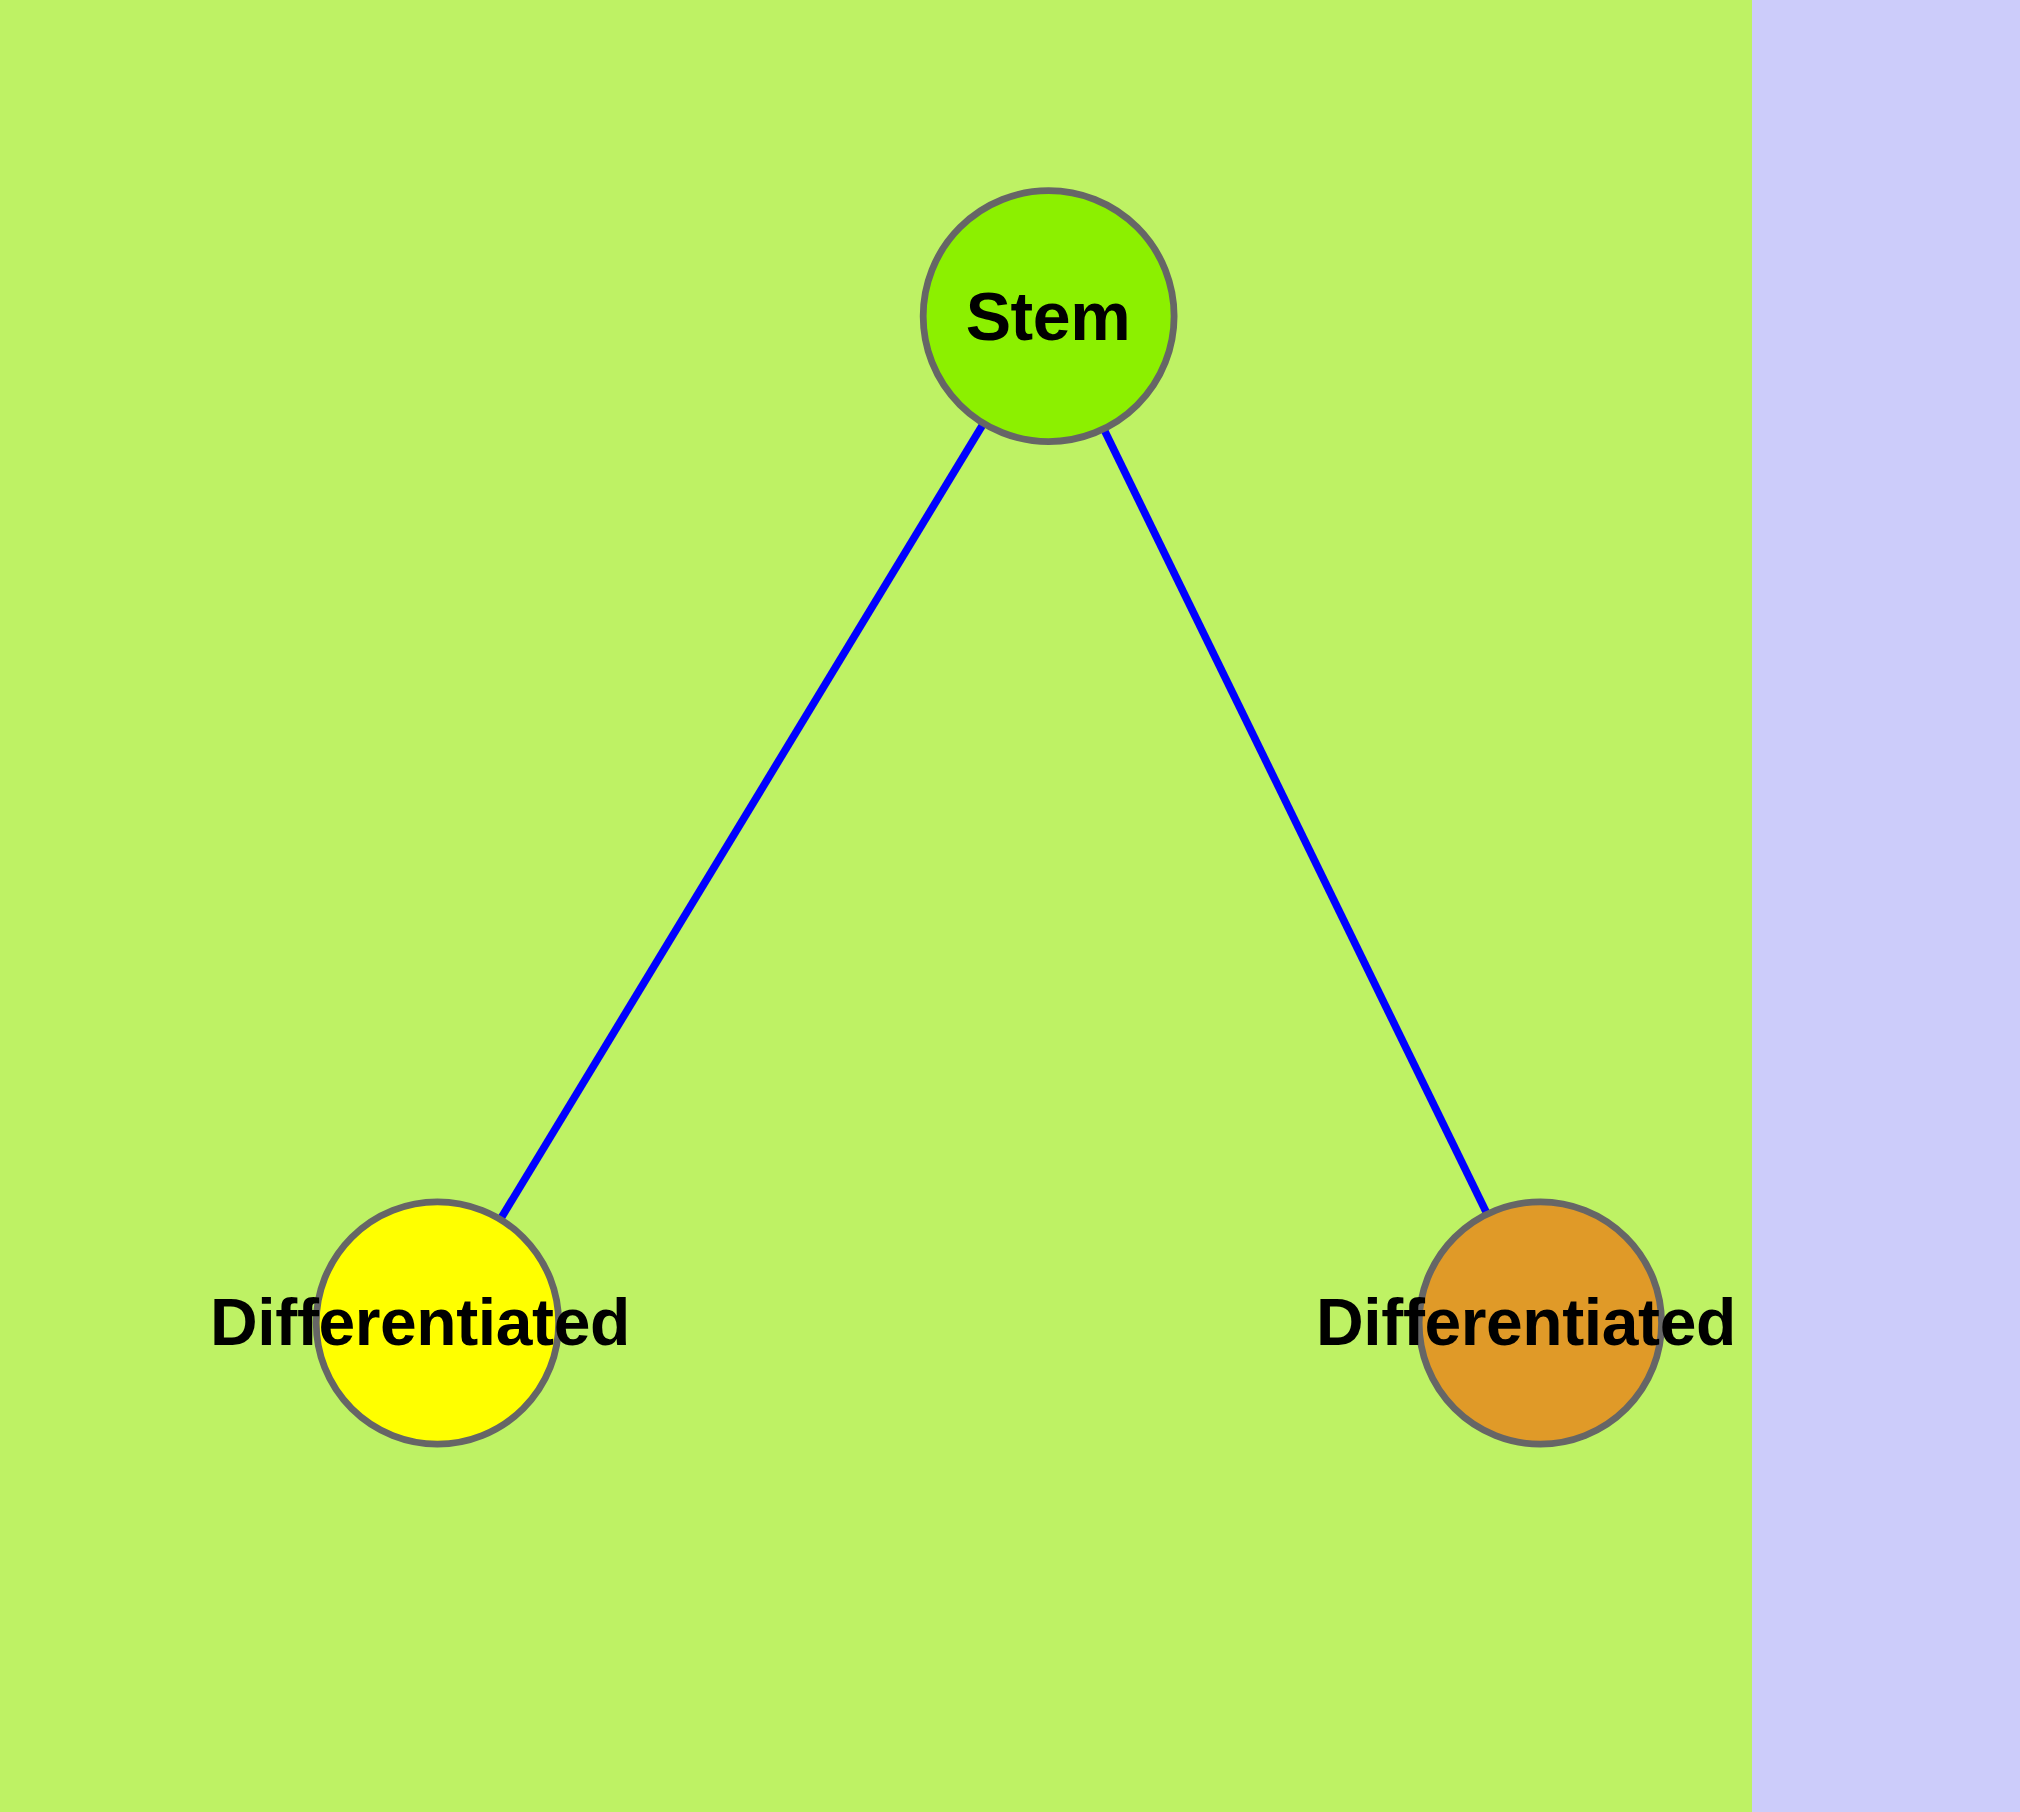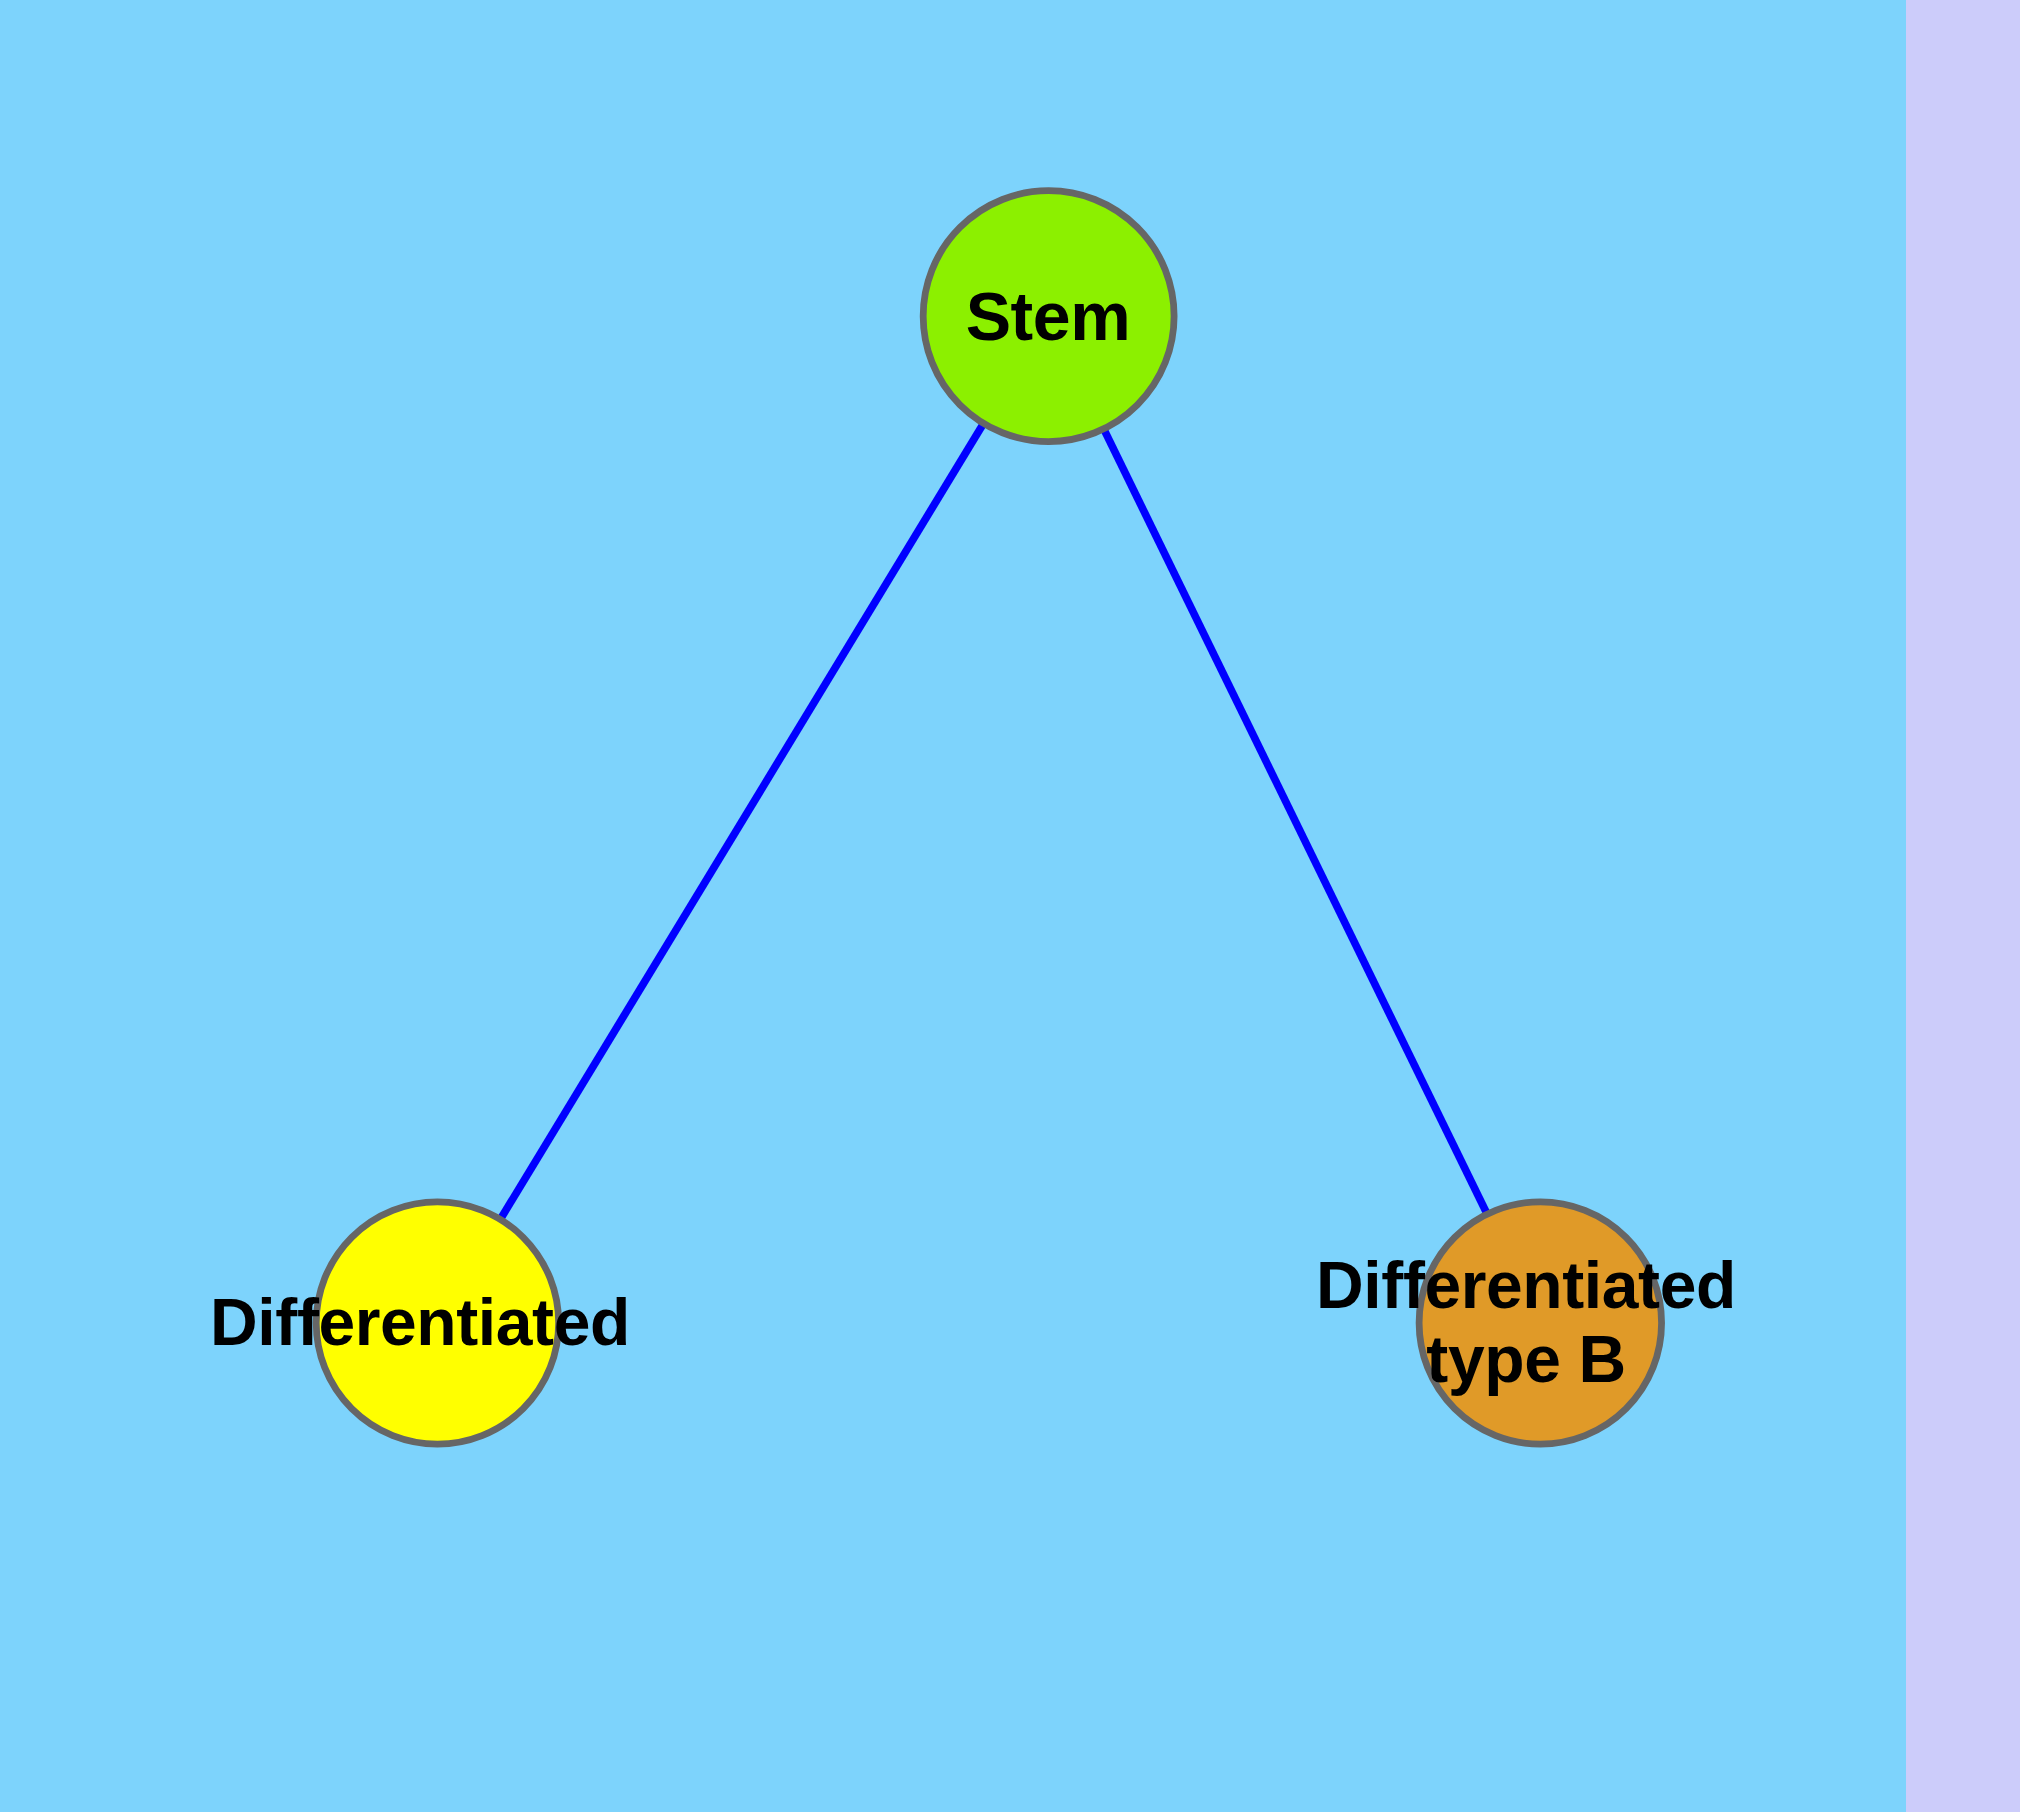--- a/index.html
+++ b/index.html
@@ -45,21 +45,21 @@
     pointer-events: none;
     transform: translate(-50%, -50%);
   }
   .node-label .lbl-line {
     display: block;
   }
 </style>
 </head>
 <body>
 
-<div id="stage" style="width: 1906px; height: 1812px; background: #7dd3fc;">
+<div id="stage" style="width: 1752px; height: 1812px; background: #bef264;">
 
   <svg id="graph-svg" viewBox="0 0 2384 2138" preserveAspectRatio="none" style="width: 2021px; height: 1812px;">
     <g id="edges-layer">
         <line class="edge-line" x1="1237" y1="373" x2="516" y2="1561" stroke="#0000ff" stroke-width="9"></line>
         <line class="edge-line" x1="1237" y1="373" x2="1817" y2="1561" stroke="#0000ff" stroke-width="9"></line>
       </g>
     <g id="nodes-layer">
         <circle class="node-circle" cx="1237" cy="373" r="148" fill="#8cf000" stroke="#666666"></circle>
         <circle class="node-circle" cx="516" cy="1561" r="143" fill="#ffff00" stroke="#666666"></circle>
         <circle class="node-circle" cx="1817" cy="1561" r="143" fill="#e09a28" stroke="#666666"></circle>
@@ -68,18 +68,17 @@
 
   <div id="labels-layer">
       <div class="node-label" style="left: 1048px; top: 316px; font-size: 68px;">
         <span class="lbl-line">Stem</span>
       </div>
       <div class="node-label" style="left: 420px; top: 1323px; font-size: 66px;">
         <span class="lbl-line">Differentiated</span>
       </div>
       <div class="node-label" style="left: 1526px; top: 1323px; font-size: 66px;">
         <span class="lbl-line">Differentiated</span>
-        <span class="lbl-line">type B</span>
       </div>
     </div>
 
 </div>
 
 
 </body></html>

